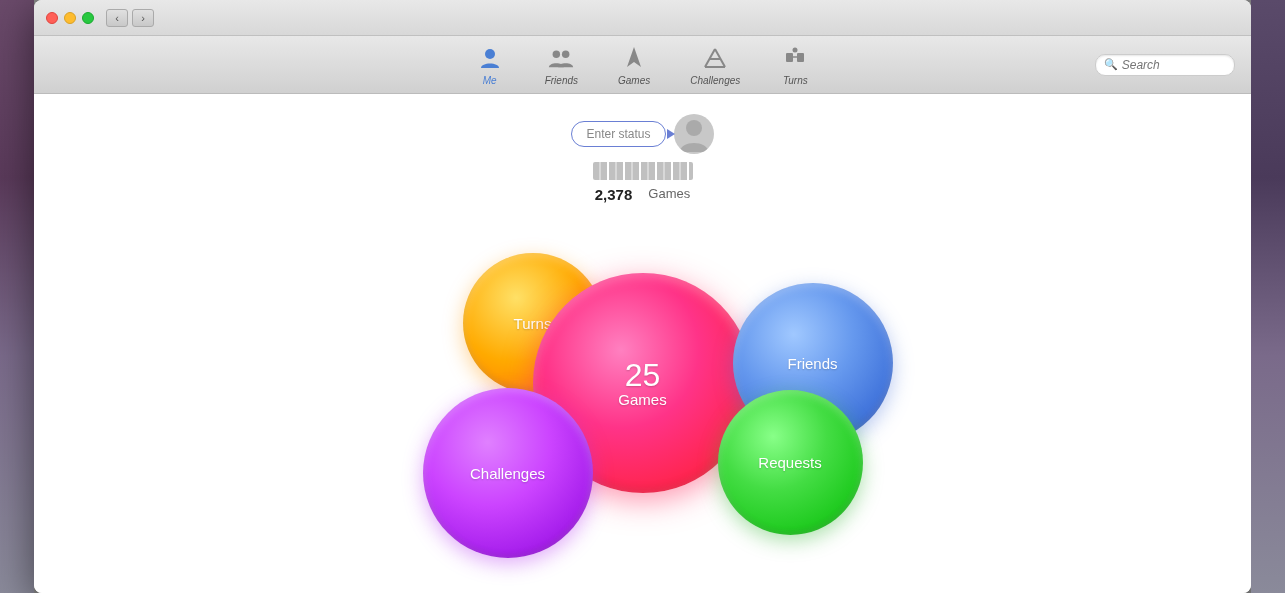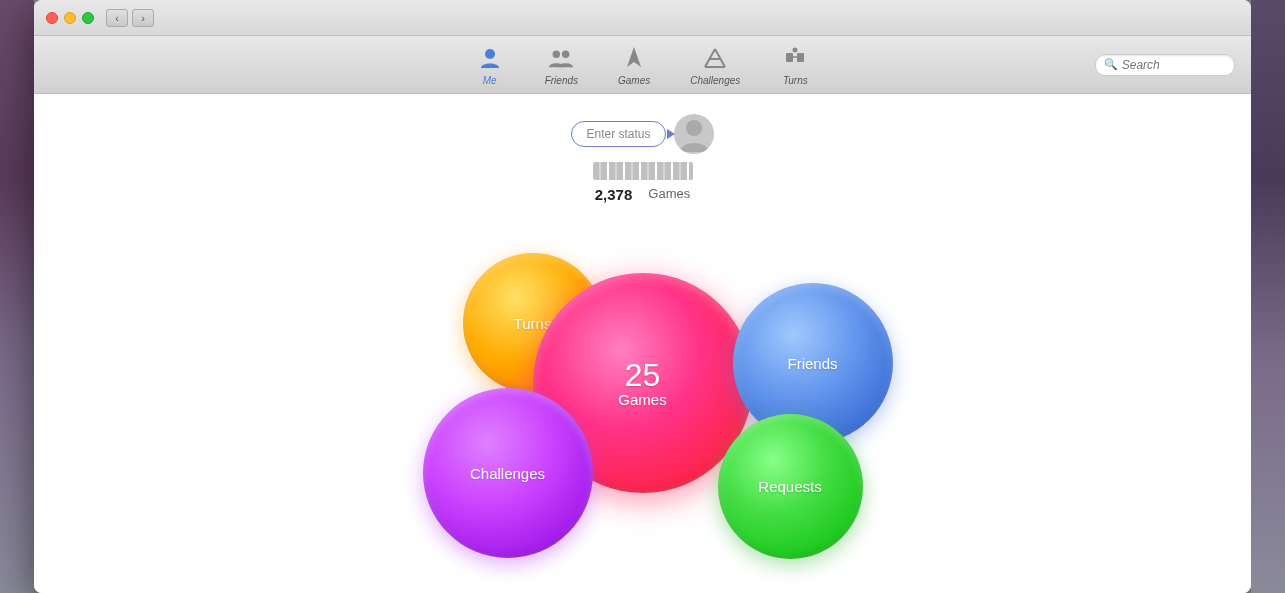--- a/index.html
+++ b/index.html
@@ -339,21 +339,21 @@
       top: 165px;
     }
 
     
     .bubble-requests {
       width: 145px;
       height: 145px;
       background: radial-gradient(circle at 38% 32%, #88ff88 0%, #44dd44 40%, #22cc22 70%, #11aa11 100%);
       box-shadow: 0 6px 20px rgba(50,180,50,0.4), inset 0 -3px 6px rgba(0,0,0,0.1), inset 0 3px 10px rgba(255,255,255,0.3);
       right: 80px;
-      top: 191px;
+      top: 167px;
       justify-content: center;
     }
   </style>
 </head>
 <body>
 
 <div class="side-bg-left"></div>
 
 <div class="window">
 

